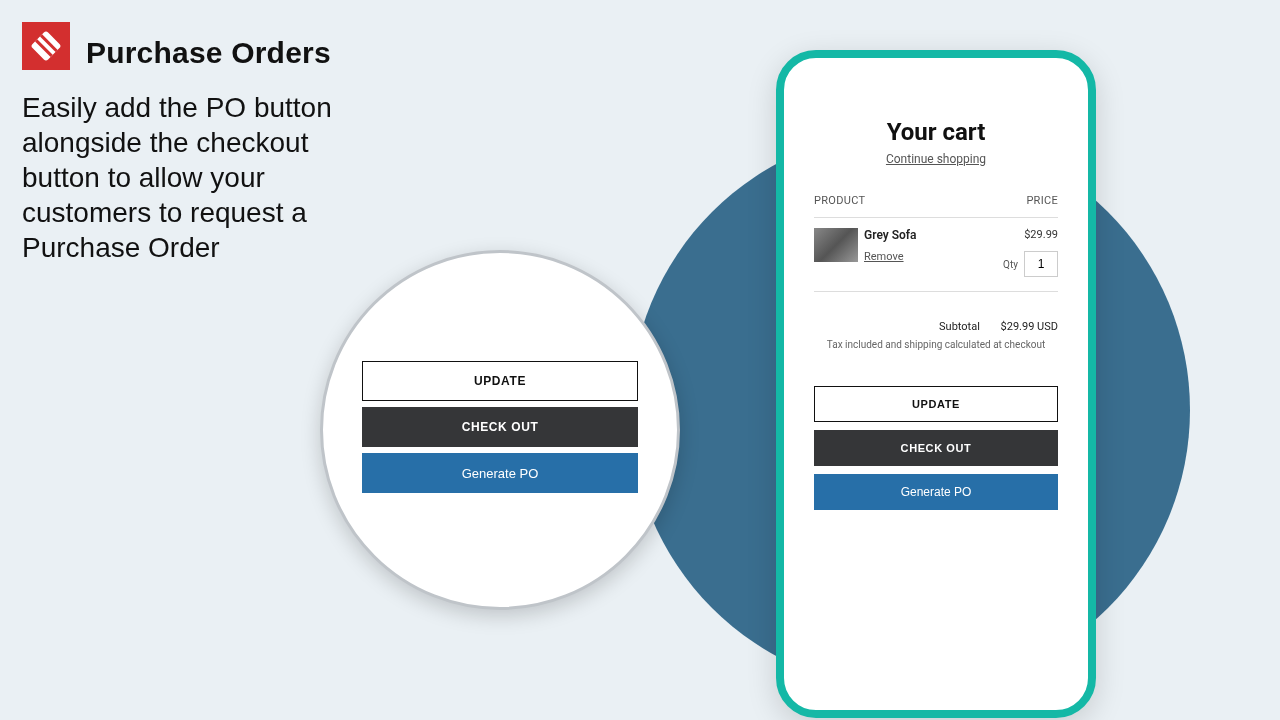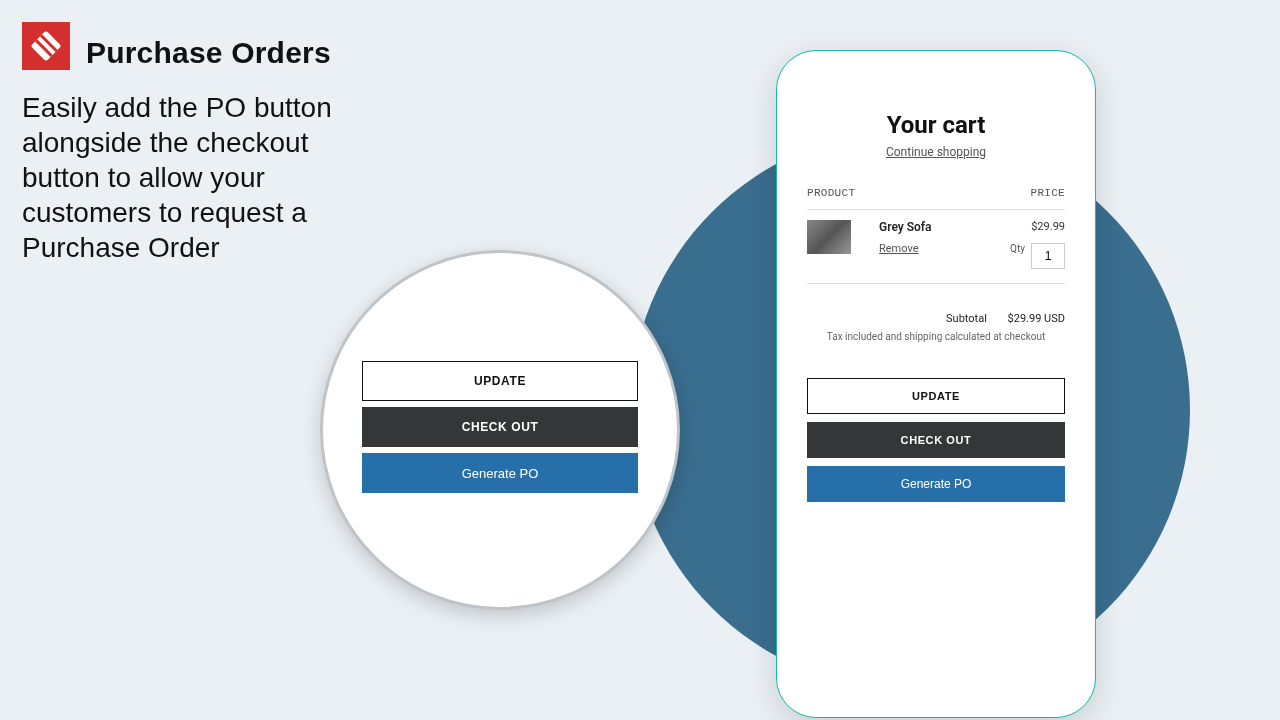--- a/index.html
+++ b/index.html
@@ -64,21 +64,21 @@
   }
 
   
   .phone {
     position: absolute;
     top: 50px;
     left: 776px;
     width: 320px;
     height: 668px;
     border-radius: 40px;
-    border: 1px solid #14b8a6;
+    border: 8px solid #14b8a6;
     background: #fff;
     box-shadow: 0 8px 30px rgba(0,0,0,0.15);
     overflow: hidden;
   }
   .phone-screen {
     position: absolute;
     inset: 12px;
     background: #fff;
     border-radius: 28px;
     padding: 48px 18px 18px 18px;
@@ -102,48 +102,47 @@
     cursor: pointer;
   }
 
   .cols {
     display: flex;
     justify-content: space-between;
     font-size: 11px;
     color: #555;
     letter-spacing: 0.3px;
     margin-bottom: 10px;
-    font-family: Liberation Mono, monospace;
   }
 
   .rule { border: none; border-top: 1px solid #ddd; margin: 6px 0 10px 0; }
 
   .line-item {
     display: flex;
-    gap: 28px;
+    gap: 6px;
   }
   .thumb {
     width: 44px;
     height: 34px;
     background: linear-gradient(135deg,#888 0%,#555 50%,#999 100%);
     flex: 0 0 44px;
   }
   .item-info { flex: 1; }
   .item-name { font-size: 12px; font-weight: 600; color: #222; }
   .item-remove {
     font-size: 11px;
     color: #555;
     text-decoration: underline;
     cursor: pointer;
     display: inline-block;
     margin-top: 8px;
   }
   .item-right { text-align: right; }
   .item-price { font-size: 11px; color: #333; }
-  .qty-row { margin-top: 10px; display:flex; justify-content:flex-end; gap:6px;}
+  .qty-row { margin-top: 10px; display:flex; align-items:center; justify-content:flex-end; gap:6px;}
   .qty-label { font-size: 10px; color: #555; }
   .qty-input {
     width: 34px;
     height: 26px;
     border: 1px solid #ccc;
     text-align: center;
     font-size: 12px;
   }
 
   .subtotal-row {

